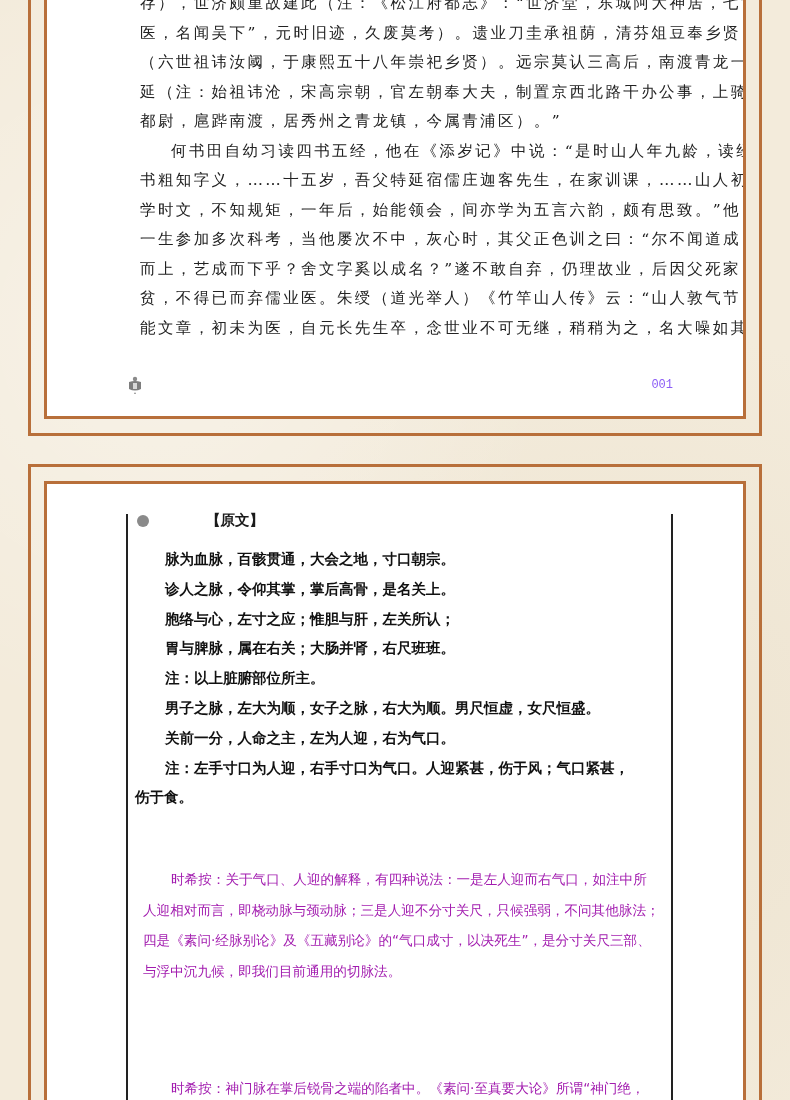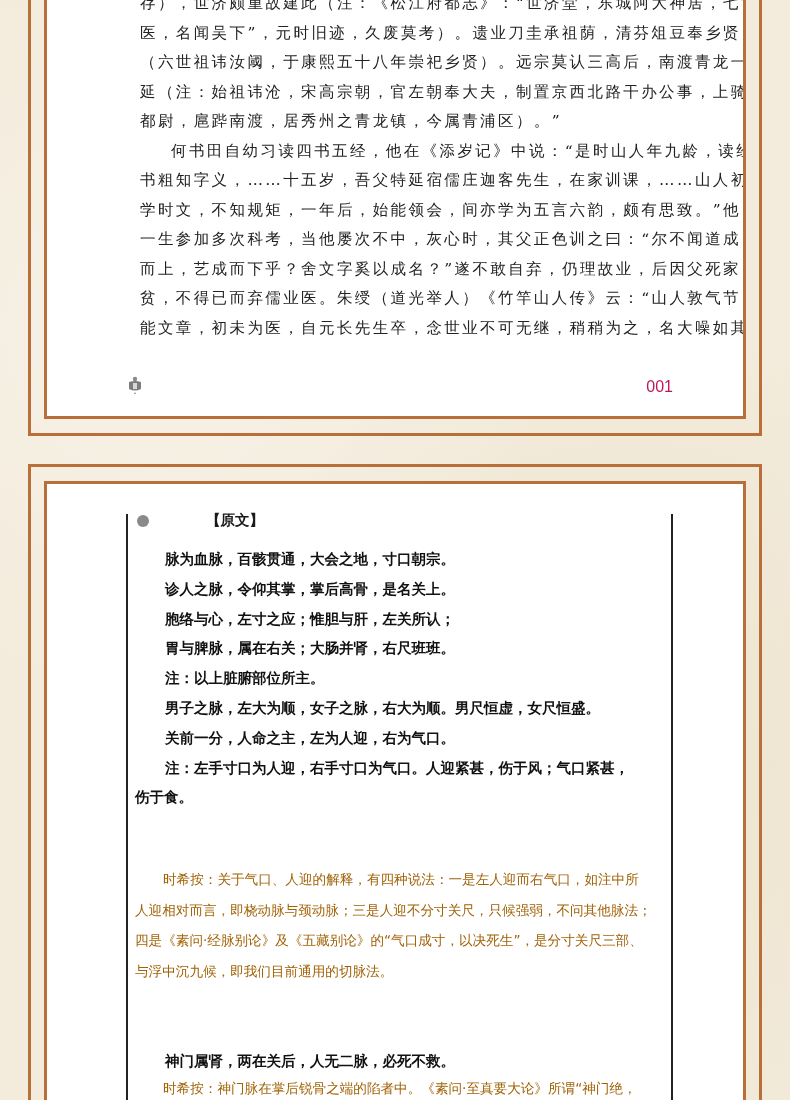--- a/index.html
+++ b/index.html
@@ -28,22 +28,22 @@
   #card2-inner { top: 481px; height: 700px; }
 
   .p1 {
     position: absolute; left: 93px; width: 530px;
     font-size: 15.5px; letter-spacing: 2.4px; line-height: 29.5px;
     font-family: "DejaVu Serif", serif; color: #222;
   }
   .p1 .line { white-space: nowrap; height: 29.5px; }
   .p1 .indent { padding-left: 31px; }
   .page-num {
-    position: absolute; right: 70px; top: 385px; font-size: 16px;
-    font-family: Liberation Sans, sans-serif; color: #be185d;
+    position: absolute; right: 70px; top: 385px; font-size: 12px;
+    font-family: Liberation Mono, monospace; color: #8b5cf6;
   }
   .page-icon {
     position: absolute; left: 80px; top: 383px; width: 16px; height: 18px;
   }
 
   
   .rule-left { position: absolute; left: 79px; top: 30px; width: 1.5px; height: 700px; background: #222; }
   .rule-right { position: absolute; left: 624px; top: 30px; width: 1.5px; height: 700px; background: #222; }
   .heading {
     position: absolute; left: 90px; top: 27px; display: flex; align-items: center;
@@ -51,23 +51,23 @@
   }
   .bullet { width: 12px; height: 12px; border-radius: 50%; background: #8a8a8a; margin-right: 10px; }
   .p2 {
     position: absolute; left: 88px; width: 536px;
     font-family: "DejaVu Sans", sans-serif; font-weight: bold; font-size: 14.5px;
     line-height: 29.8px; color: #111; margin-top: 9px;
   }
   .p2 .line { white-space: nowrap; height: 29.8px; }
   .p2 .ind { padding-left: 30px; }
   .p3 {
-    position: absolute; left: 88px; width: 536px;
+    position: absolute; left: 96px; width: 536px;
     font-family: "DejaVu Sans", sans-serif; font-size: 13.6px;
-    line-height: 30.6px; color: #a16207;
+    line-height: 30.6px; color: #a21caf;
   }
   .p3 .line { white-space: nowrap; height: 30.6px; }
   .p3 .ind { padding-left: 28px; }
 </style>
 </head>
 <body>
 
 <div class="outer" id="card1-outer"></div>
 <div class="inner" id="card1-inner">
   <div class="p1" style="top:-4px;" id="p1">
@@ -111,19 +111,16 @@
       <div class="line ind">关前一分，人命之主，左为人迎，右为气口。</div>
       <div class="line ind">注：左手寸口为人迎，右手寸口为气口。人迎紧甚，伤于风；气口紧甚，</div>
       <div class="line">伤于食。</div>
     </div>
   <div class="p3" style="top:380px;" id="comm1">
       <div class="line ind">时希按：关于气口、人迎的解释，有四种说法：一是左人迎而右气口，如注中所</div>
       <div class="line">人迎相对而言，即桡动脉与颈动脉；三是人迎不分寸关尺，只候强弱，不问其他脉法；</div>
       <div class="line">四是《素问·经脉别论》及《五藏别论》的“气口成寸，以决死生”，是分寸关尺三部、</div>
       <div class="line">与浮中沉九候，即我们目前通用的切脉法。</div>
     </div>
-  <div class="p2" style="top:554px;" id="verse2">
-      <div class="line ind">神门属肾，两在关后，人无二脉，必死不救。</div>
-    </div>
   <div class="p3" style="top:589px;" id="comm2">
       <div class="line ind">时希按：神门脉在掌后锐骨之端的陷者中。《素问·至真要大论》所谓“神门绝，</div>
     </div>
 </div>
 
 </body></html>

